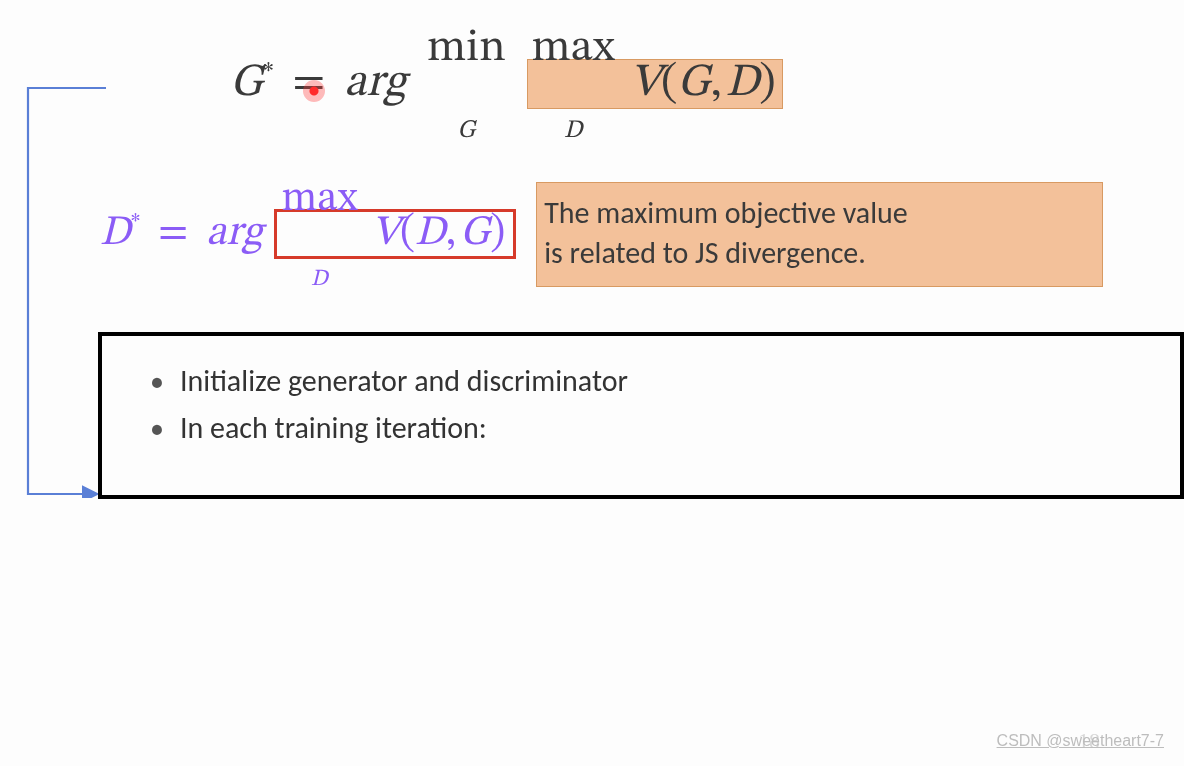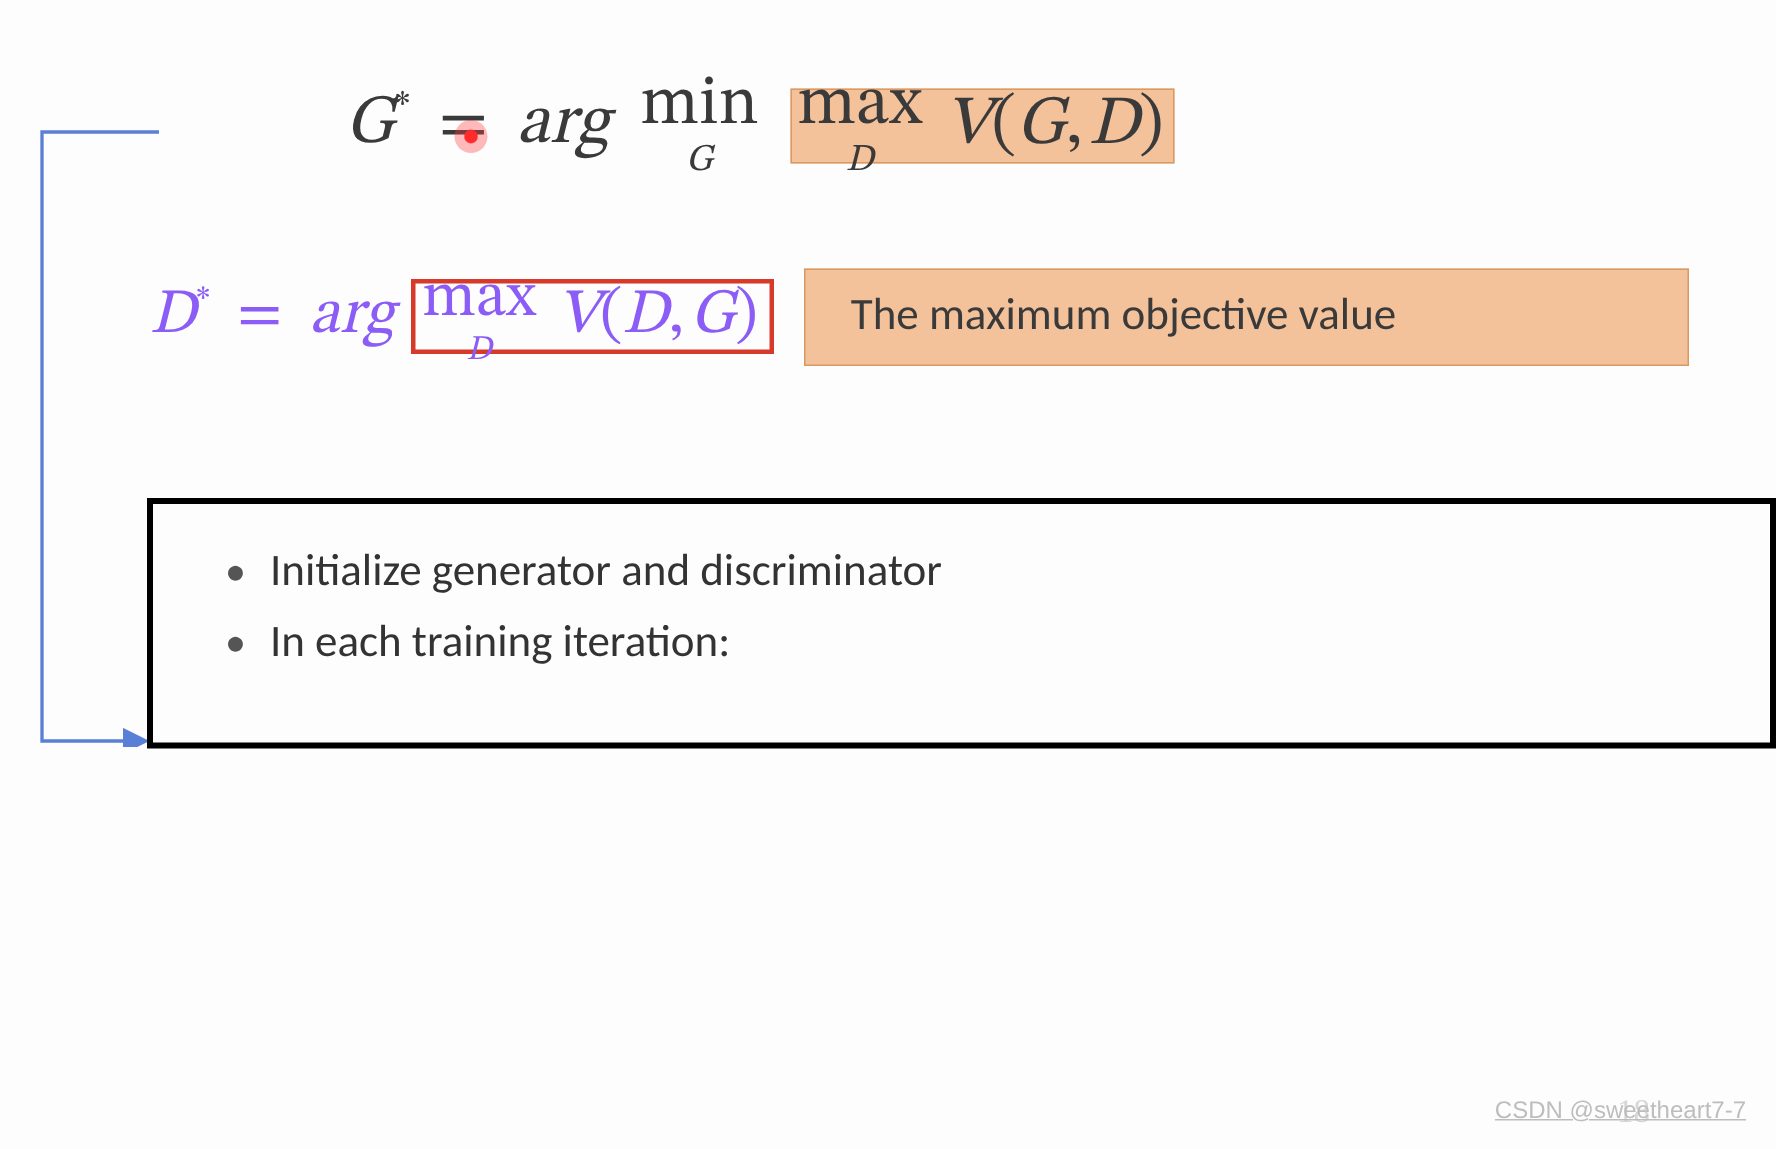--- a/index.html
+++ b/index.html
@@ -12,21 +12,21 @@
     color: #3a3a3a;
     position: relative;
     overflow: hidden;
   }
   .math {
     font-family: "Cambria Math", "STIX Two Math", "Latin Modern Math", "Times New Roman", serif;
     font-style: italic;
   }
   .up { font-style: normal; }
   .sup { font-size: 0.55em; vertical-align: super; font-style: normal; }
-  .stack { display:inline-flex; flex-direction:column; align-items:center; line-height:1; vertical-align:middle; }
+  .stack { display:inline-flex; flex-direction:column; align-items:center; line-height:1; vertical-align:middle;gap:45px; }
   .stack .top { font-style:normal; }
   .stack .bot { font-size:0.55em; font-style:italic; margin-top:2px; }
 
   
   #eq1-wrap { position:absolute; left:230px; top:44px; height:80px; display:flex; align-items:center; }
   #eq1 { font-size:46px; color:#3a3a3a; white-space:nowrap; }
   .hl-orange {
     background:#f3c19a;
     border:1px solid #d89a62;
     padding:0 6px 2px 4px;
@@ -44,21 +44,21 @@
   .redbox {
     border:3px solid #d63a2a;
     padding:0 8px 2px 4px;
     margin-left:2px;
   }
   #note {
     background:#f3c19a;
     border:1px solid #d89a62;
     font-size:30px;
     color:#3a3a3a;
-    padding:10px 18px 12px 30px;
+    padding:10px 18px 12px 7px;
     line-height:1.35;
     width:540px;
     font-family: Calibri, "Segoe UI", Arial, sans-serif;
     font-style:normal;
   }
 
   
   #algo {
     position:absolute;
     left:98px; top:332px;
@@ -140,20 +140,21 @@
     <span class="redbox">
       <span class="stack">
         <span class="top">max</span>
         <span class="bot">D</span>
       </span>
       <span style="margin-left:4px;">V</span><span class="up">(</span><span>D</span><span class="up">,</span><span style="margin-left:4px;">G</span><span class="up">)</span>
     </span>
   </span>
   <div id="note">
     <span>The maximum objective value</span><br>
+    <span>is related to JS divergence.</span>
   </div>
 </div>
 
 <div id="algo">
   <ul>
     <li><span>Initialize generator and discriminator</span></li>
     <li><span>In each training iteration:</span></li>
   </ul>
   <div class="steps">
   </div>

